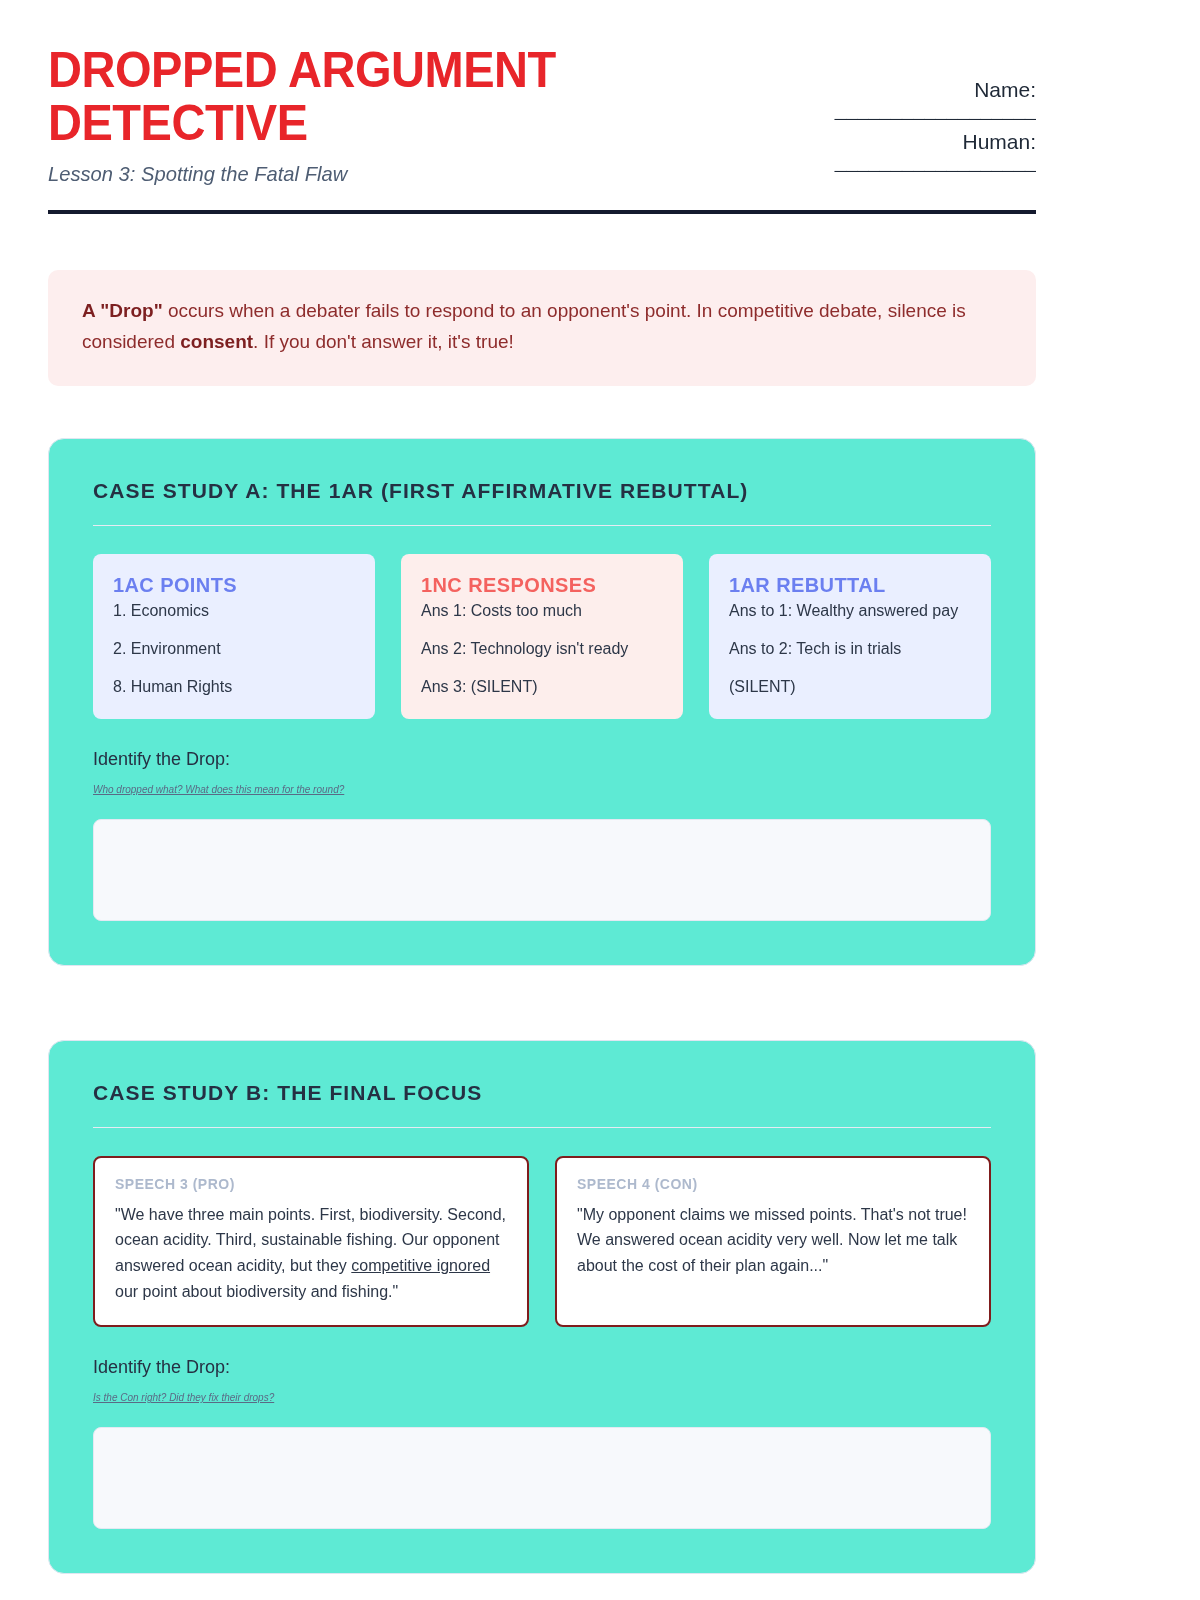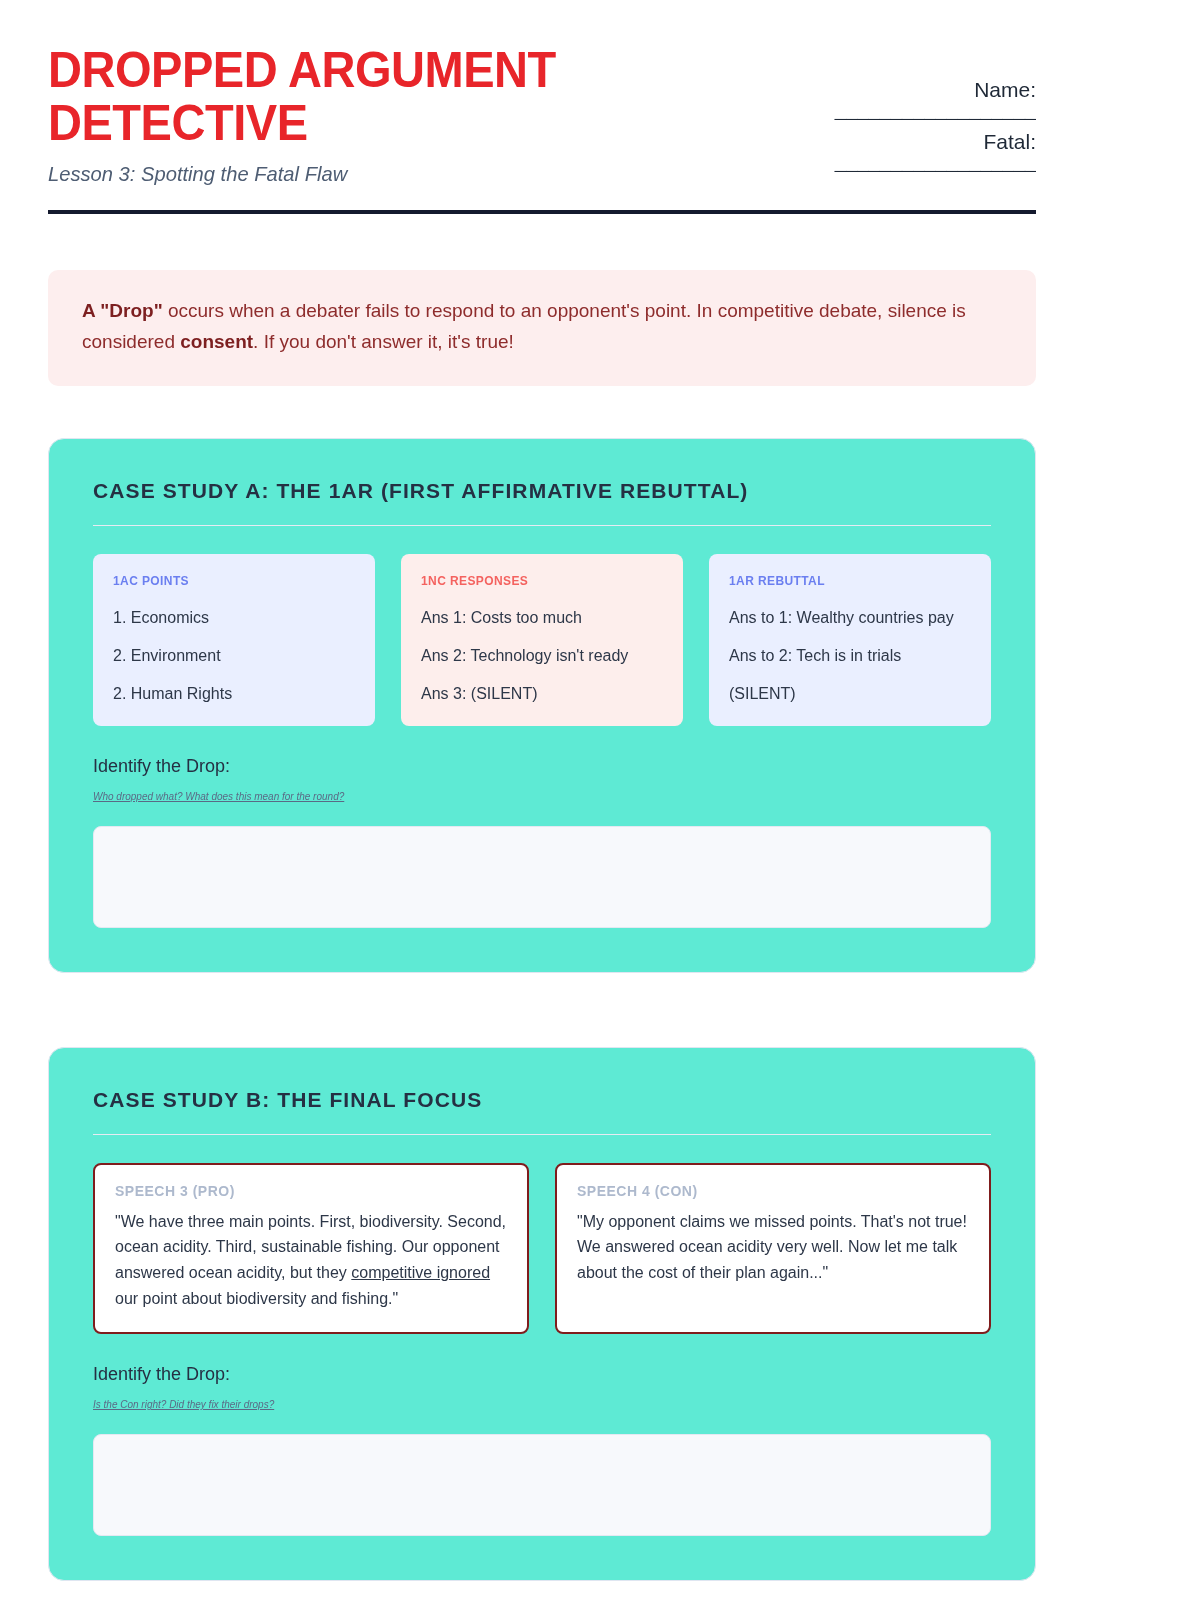--- a/index.html
+++ b/index.html
@@ -121,25 +121,25 @@
     grid-template-columns: 1fr 1fr 1fr;
     gap: 26px;
   }
   .flow-col {
     border-radius: 8px;
     padding: 20px 20px 22px 20px;
   }
   .flow-col.blue { background: #eaefff; }
   .flow-col.pink { background: #fdeeec; }
   .flow-head {
-    font-size: 12px;
+    font-size: 20px;
     font-weight: 700;
     letter-spacing: 0.4px;
     text-transform: uppercase;
-    margin: 0 0 20px 0;
+    margin: 0 0 4px 0;
   }
   .flow-head.blue-label { color: #6b7ff0; }
   .flow-head.pink-label { color: #f4625f; }
   .flow-item {
     font-size: 16px;
     line-height: 1.25;
     color: #2d3748;
     margin: 0 0 18px 0;
   }
   .flow-item:last-child { margin-bottom: 0; }
@@ -204,21 +204,21 @@
       <h1 class="worksheet-title">DROPPED ARGUMENT DETECTIVE</h1>
       <p class="worksheet-subtitle">Lesson 3: Spotting the Fatal Flaw</p>
     </div>
     <div class="header-right">
       <div class="field-row">
         <span class="field-label">Name:</span>
         <span class="field-rule">__________________</span>
       </div>
       <div class="field-gap"></div>
       <div class="field-row">
-        <span class="field-label">Fatal:</span>
+        <span class="field-label">Human:</span>
         <span class="field-rule">__________________</span>
       </div>
     </div>
   </div>
   <div class="header-rule"></div>
 
   <div class="callout">
     <p class="callout-text">
       <b>A "Drop"</b><span> occurs when a debater fails to respond to an opponent's point. In competitive debate, silence is considered </span><b>consent</b><span>. If you don't answer it, it's true!</span>
     </p>
@@ -226,31 +226,31 @@
 
   <section class="case-card">
     <h2 class="case-title">CASE STUDY A: THE 1AR (FIRST AFFIRMATIVE REBUTTAL)</h2>
     <div class="case-divider"></div>
 
     <div class="flow-grid">
       <div class="flow-col blue">
         <p class="flow-head blue-label">1AC POINTS</p>
         <p class="flow-item">1. Economics</p>
         <p class="flow-item">2. Environment</p>
-        <p class="flow-item">2. Human Rights</p>
+        <p class="flow-item">8. Human Rights</p>
       </div>
       <div class="flow-col pink">
         <p class="flow-head pink-label">1NC RESPONSES</p>
         <p class="flow-item">Ans 1: Costs too much</p>
         <p class="flow-item">Ans 2: Technology isn't ready</p>
         <p class="flow-item">Ans 3: (SILENT)</p>
       </div>
       <div class="flow-col blue">
         <p class="flow-head blue-label">1AR REBUTTAL</p>
-        <p class="flow-item">Ans to 1: Wealthy countries pay</p>
+        <p class="flow-item">Ans to 1: Wealthy answered pay</p>
         <p class="flow-item">Ans to 2: Tech is in trials</p>
         <p class="flow-item">(SILENT)</p>
       </div>
     </div>
 
     <p class="prompt-label">Identify the Drop:</p>
     <p class="prompt-hint">Who dropped what? What does this mean for the round?</p>
     <div class="answer-box"></div>
   </section>
 

